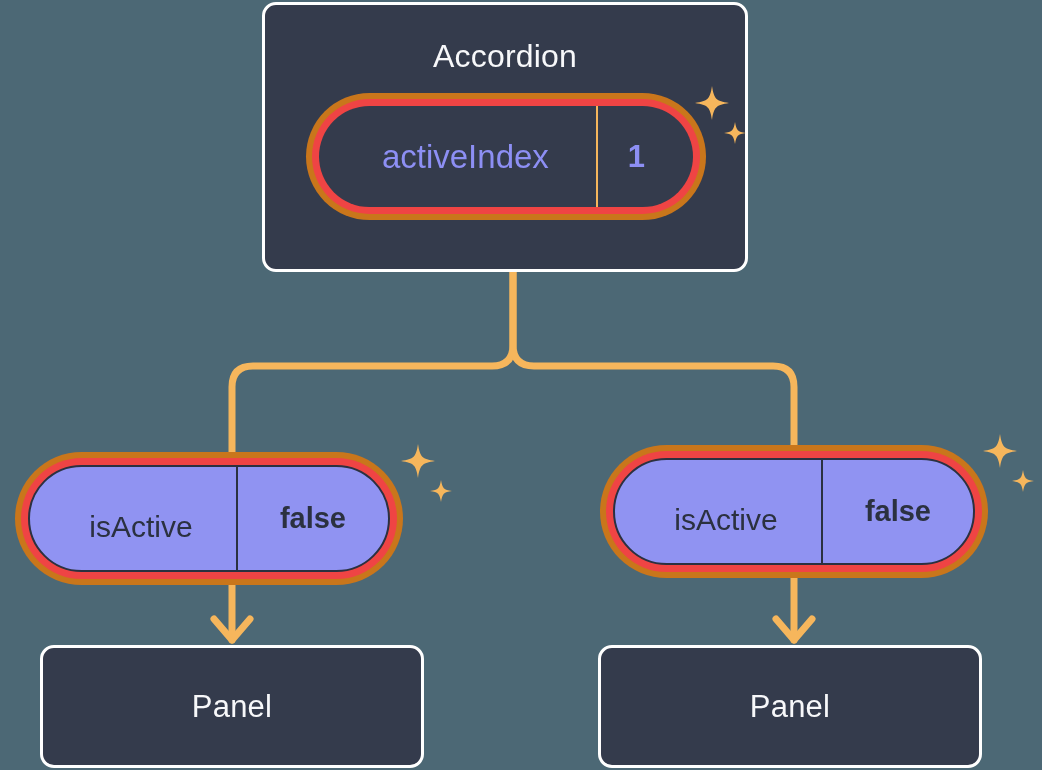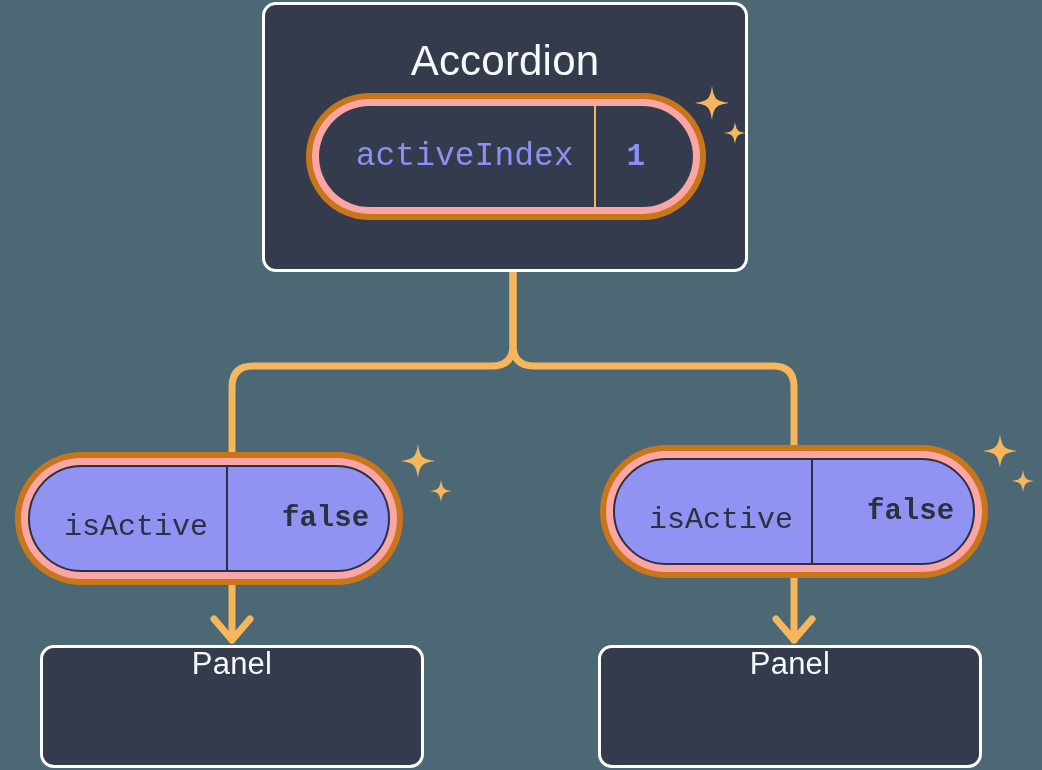--- a/index.html
+++ b/index.html
@@ -40,21 +40,21 @@
     border-radius: 14px;
     box-sizing: border-box;
     z-index: 3;
     display: flex;
     flex-direction: column;
     align-items: center;
   }
 
   .card-title {
     color: #f7f8fa;
-    font-size: 42px;
+    font-size: 32px;
     font-weight: 400;
     letter-spacing: 0.2px;
     line-height: 1;
     white-space: nowrap;
   }
 
   
   #accordion-card {
     left: 262px;
     top: 2px;
@@ -62,20 +62,21 @@
     height: 270px;
   }
   #accordion-card .card-title {
     margin-top: 35px;
   }
 
   
   .panel-card {
     width: 384px;
     height: 123px;
+    justify-content: center;
   }
   #panel-left  { left: 40px;  top: 645px; }
   #panel-right { left: 598px; top: 645px; }
   .panel-card .card-title { font-size: 31px; }
 
   
   .pill-wrap {
     position: absolute;
     z-index: 4;
   }
@@ -86,24 +87,23 @@
     box-sizing: border-box;
     border-radius: 999px;
     background: #c9761b;      
     padding: 6px;
     display: block;
   }
   
   .pill-inner-ring {
     box-sizing: border-box;
     border-radius: 999px;
-    background: #fca5a5;      
+    background: #ef4444;      
     padding: 7px;
     height: 100%;
-    font-family: Liberation Mono, monospace;
   }
   
   .pill-body {
     box-sizing: border-box;
     border-radius: 999px;
     height: 100%;
     display: flex;
     align-items: stretch;
     overflow: hidden;
   }
@@ -147,21 +147,21 @@
     font-size: 30px;
     font-weight: 400;
     padding: 17px 18px 0 34px;
     flex: 1 1 auto;
   }
   .pill--filled .pill-val {
     color: #2b3140;
     font-size: 29px;
     font-weight: 700;
     border-left: 2px solid #2b3140;
-    padding: 0 54px;
+    padding: 0 42px;
     flex: 0 0 auto;
   }
 
   
   #pill-active-index { left: 306px; top: 93px; }
   #pill-active-index .pill { width: 400px; height: 127px; }
 
   #pill-left  { left: 15px;  top: 452px; }
   #pill-right { left: 600px; top: 445px; }
   .pill-bottom .pill { width: 388px; height: 133px; }

